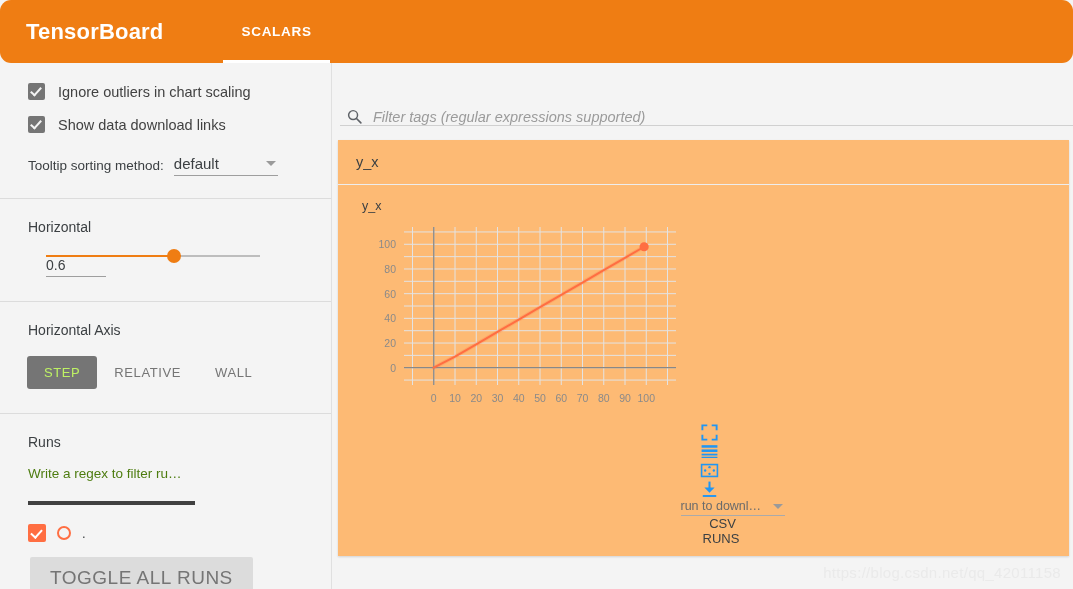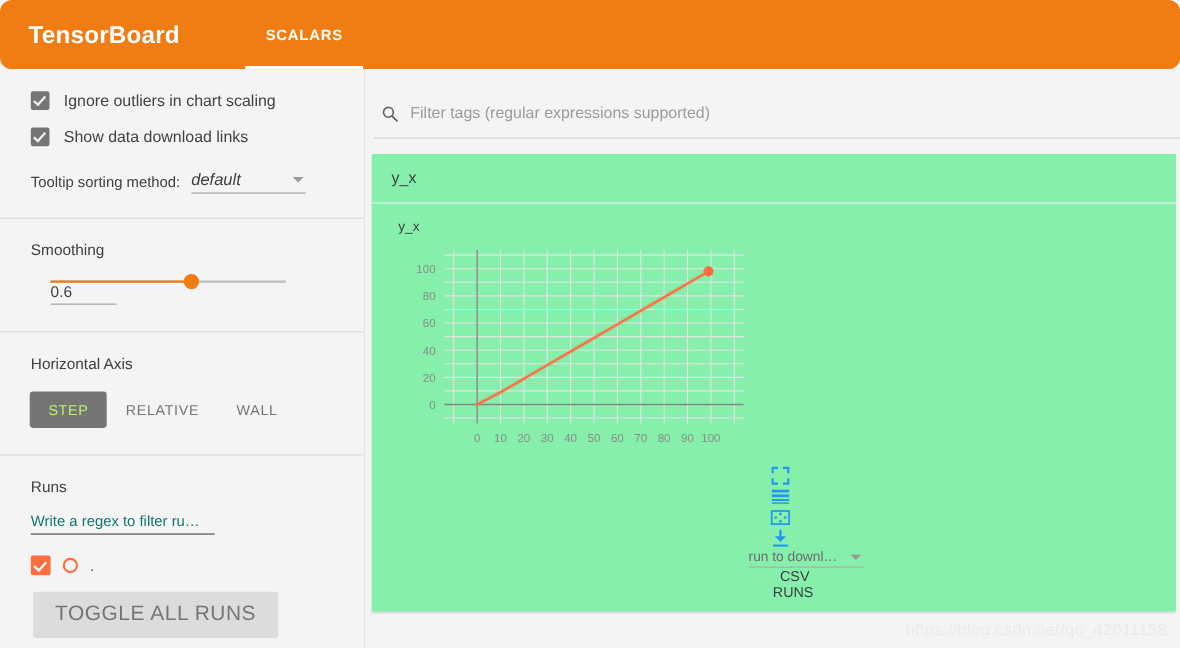--- a/index.html
+++ b/index.html
@@ -129,21 +129,20 @@
     border-bottom: 1px solid #9e9e9e;
     display: flex;
     align-items: center;
     justify-content: space-between;
     padding-bottom: 3px;
     cursor: pointer;
   }
   .select-val {
     font-size: 15px;
     color: #3c4043;
-    font-style: italic;
   }
   .caret {
     width: 0; height: 0;
     border-left: 5px solid transparent;
     border-right: 5px solid transparent;
     border-top: 5px solid #9a9a9a;
     margin-right: 2px;
   }
 
   .sec-title {
@@ -212,23 +211,23 @@
   .axis-btn.active {
     background: #757575;
     color: #bef264;
   }
 
   
   .regex-input {
     margin-top: 16px;
     width: 167px;
     font-size: 13.5px;
-    color: #0f766e;
-    border-bottom: 1px solid #404040;
-    padding-bottom: 4px;
+    color: #4d7c0f;
+    border-bottom: 4px solid #404040;
+    padding-bottom: 20px;
     cursor: text;
   }
   .run-row {
     display: flex;
     align-items: center;
     margin-top: 19px;
   }
   .run-cbox {
     width: 18px; height: 18px;
     background: #ff6e42;
@@ -280,37 +279,38 @@
   
   .main {
     flex: 1;
     background: #f4f4f4;
     position: relative;
     overflow: hidden;
   }
   .search-bar {
     height: 44px;
     display: flex;
-    align-items: center;
+    align-items: flex-end;
     margin: 18px 0 0 8px;
     border-bottom: 1px solid #d0d0d0;
     padding-left: 6px;
+    font-style: italic;
   }
   .search-icon {
     width: 17px; height: 17px;
     flex: none;
     margin-right: 10px;
   }
   .search-ph {
     font-size: 14.5px;
     color: #9b9b9b;
   }
 
   .tag-card {
-    background: #86efac;
+    background: #fdba74;
     margin: 14px 4px 0 6px;
     box-shadow: 0 1px 2px rgba(0,0,0,0.14);
   }
   .tag-header {
     font-size: 14.5px;
     color: #3c4043;
     padding: 14px 0 14px 18px;
     border-bottom: 1px solid #ededed;
     cursor: pointer;
   }
@@ -413,21 +413,21 @@
           <div class="select-val">default</div>
           <div class="caret"></div>
         </div>
       </div>
       <div style="height:22px"></div>
     </div>
 
     <div class="divider"></div>
 
     <div class="sb-section">
-      <div class="sec-title">Smoothing</div>
+      <div class="sec-title">Horizontal</div>
       <div class="slider-row">
         <div class="slider">
           <div class="slider-fill"></div>
           <div class="slider-knob"></div>
         </div>
         <div class="smooth-val">0.6</div>
       </div>
     </div>
 
     <div class="divider"></div>

